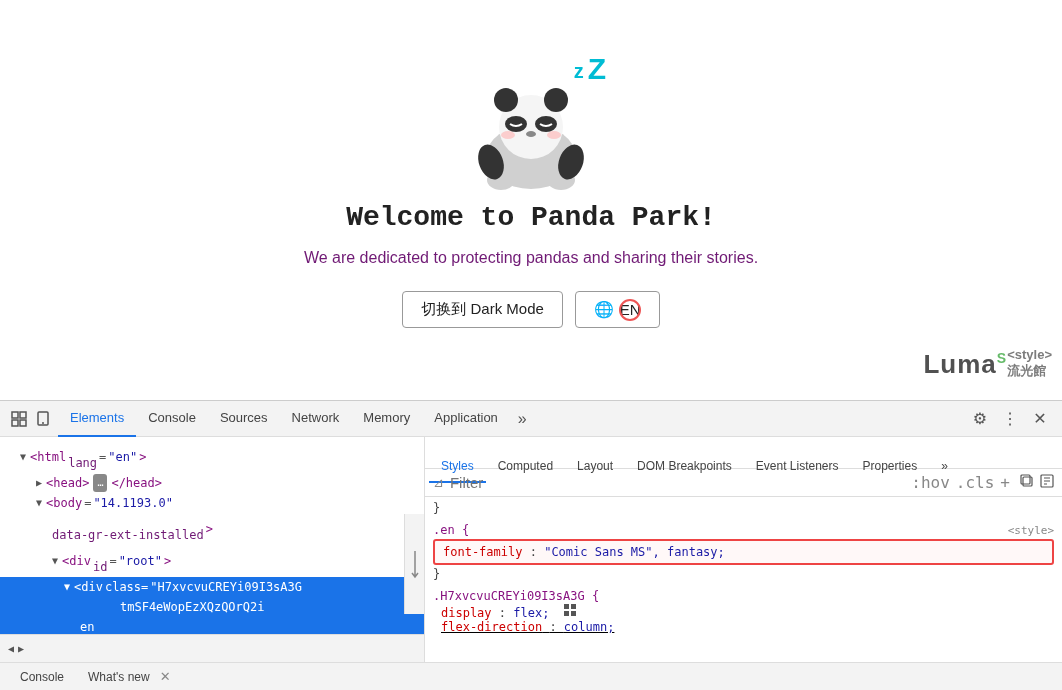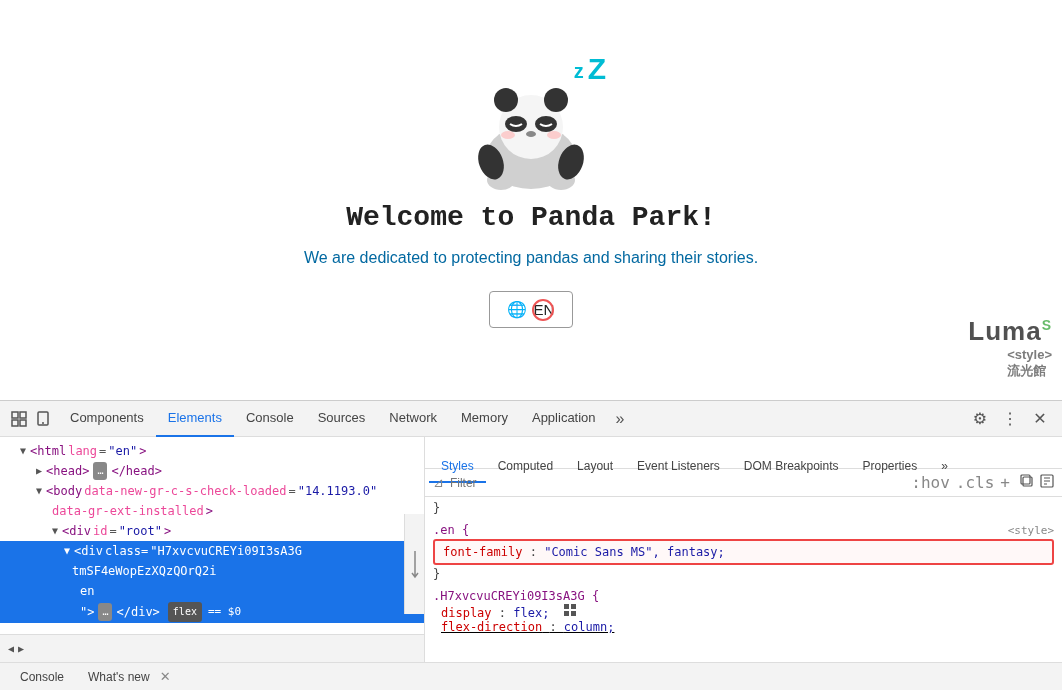--- a/index.html
+++ b/index.html
@@ -20,21 +20,21 @@
     .welcome-title {
       font-family: 'Courier New', monospace;
       font-size: 28px;
       font-weight: bold;
       color: #222;
       margin-bottom: 16px;
     }
 
     .welcome-subtitle {
       font-size: 16px;
-      color: #0369a1;
+      color: #701a75;
       margin-bottom: 24px;
     }
 
     .btn-row {
       display: flex;
       gap: 12px;
       align-items: center;
     }
 
     .btn-dark {
@@ -193,21 +193,21 @@
       align-items: center;
       gap: 2px;
       white-space: nowrap;
       line-height: 18px;
     }
 
     .dom-line.selected { background: #1a73e8; color: #fff; }
     .dom-line.selected * { color: #fff !important; }
 
     .dom-tag { color: #881280; }
-    .dom-attr { color: #ec4899; }
+    .dom-attr { color: #701a75; margin-top: 12px; }
     .dom-val { color: #1a1aa6; }
     .dom-comment { color: #888; }
     .dom-arrow { color: #555; cursor: pointer; margin-right: 2px; font-size: 10px; }
     .dom-badge { background: #888; color: #fff; font-size: 10px; padding: 0 4px; border-radius: 3px; margin: 0 2px; }
     .dom-eq { color: #555; }
 
     .dom-indent1 { padding-left: 20px; }
     .dom-indent2 { padding-left: 36px; }
     .dom-indent3 { padding-left: 52px; }
 
@@ -268,21 +268,21 @@
       padding: 4px 8px;
       border-bottom: 1px solid #ddd;
       gap: 6px;
     }
 
     .filter-icon { color: #888; font-size: 13px; }
 
     .filter-input {
       border: none;
       outline: none;
-      font-size: 12px;
+      font-size: 15px;
       flex: 1;
       color: #b91c1c;
       background: transparent;
     }
 
     .filter-hint {
       font-size: 12px;
       color: #888;
       margin-left: auto;
     }
@@ -308,21 +308,21 @@
 
     .luma-watermark {
       position: absolute;
       right: 10px;
       bottom: 20px;
       font-size: 22px;
       font-weight: bold;
       color: #333;
       opacity: 0.85;
       display: flex;
-      flex-direction: column;
+      flex-direction: row;
       align-items: flex-end;
     }
 
     .luma-text { font-size: 26px; font-weight: bold; letter-spacing: 1px; }
     .luma-sub { font-size: 13px; color: #666; }
 
     
     .devtools-bottombar {
       height: 28px;
       background: #f3f3f3;
@@ -411,20 +411,21 @@
 
       <ellipse cx="25" cy="90" rx="12" ry="18" fill="#333" transform="rotate(-20,25,90)"></ellipse>
       <ellipse cx="105" cy="90" rx="12" ry="18" fill="#333" transform="rotate(20,105,90)"></ellipse>
     </svg>
   </div>
 
   <h1 class="welcome-title">Welcome to Panda Park!</h1>
   <p class="welcome-subtitle">We are dedicated to protecting pandas and sharing their stories.</p>
 
   <div class="btn-row">
+    <button class="btn-dark">切换到 Dark Mode</button>
     <button class="btn-lang">
       <span style="font-size:16px;">🌐</span>
       <span>EN</span>
       <div class="lang-cursor"></div>
     </button>
   </div>
 
   <div class="luma-watermark">
     <span class="luma-text">Luma<span style="color:#4caf50; font-size:14px; vertical-align:super;">S</span></span>
     <span class="luma-sub">&lt;style&gt;<br>流光館</span>
@@ -445,23 +446,20 @@
       </div>
       <div class="dt-icon" title="Device">
         <svg width="16" height="16" viewBox="0 0 16 16">
             <rect x="3" y="1" width="10" height="13" rx="1" fill="none" stroke="#555" stroke-width="1.5"></rect>
             <circle cx="8" cy="12" r="1" fill="#555"></circle>
           </svg>
       </div>
     </div>
 
     <div class="devtools-tabs">
-      <div class="dt-tab">
-        <span>Components</span>
-      </div>
       <div class="dt-tab active">
         <span>Elements</span>
       </div>
       <div class="dt-tab">
         <span>Console</span>
       </div>
       <div class="dt-tab">
         <span>Sources</span>
       </div>
       <div class="dt-tab">
@@ -497,21 +495,20 @@
         </div>
         <div class="dom-line dom-indent2">
           <span class="dom-arrow">▶</span>
           <span class="dom-tag">&lt;head&gt;</span>
           <span class="dom-comment dom-badge">…</span>
           <span class="dom-tag">&lt;/head&gt;</span>
         </div>
         <div class="dom-line dom-indent2">
           <span class="dom-arrow">▼</span>
           <span class="dom-tag">&lt;body</span>
-          <span class="dom-attr"> data-new-gr-c-s-check-loaded</span>
             <span class="dom-eq">=</span>
             <span class="dom-val">"14.1193.0"</span>
         </div>
         <div class="dom-line dom-indent3">
           <span class="dom-attr">data-gr-ext-installed</span>
             <span class="dom-tag">&gt;</span>
         </div>
         <div class="dom-line dom-indent3">
           <span class="dom-arrow">▼</span>
           <span class="dom-tag">&lt;div</span>
@@ -519,21 +516,21 @@
             <span class="dom-eq">=</span>
             <span class="dom-val">"root"</span>
           <span class="dom-tag">&gt;</span>
         </div>
         <div class="dom-line selected" style="padding-left:64px;">
           <span class="dom-arrow">▼</span>
           <span class="dom-tag">&lt;div</span>
           <span> class=</span>
             <span>"H7xvcvuCREYi09I3sA3G</span>
         </div>
-        <div class="dom-line selected" style="padding-left:72px;">
+        <div class="dom-line selected" style="padding-left:120px;">
           <span>tmSF4eWopEzXQzQOrQ2i</span>
         </div>
         <div class="dom-line selected" style="padding-left:80px;">
           <span>en</span>
         </div>
         <div class="dom-line selected" style="padding-left:80px;">
           <span>"&gt;</span>
           <span class="dom-comment dom-badge">…</span>
           <span>&lt;/div&gt;</span>
           <span style="margin-left:6px; background:#555; color:#fff; font-size:10px; padding:1px 5px; border-radius:3px;">flex</span>
@@ -554,22 +551,22 @@
         <span class="arrow">▶</span>
       </div>
     </div>
 
     <div class="styles-panel">
 
       <div class="styles-subtabs">
         <div class="styles-tab active">Styles</div>
         <div class="styles-tab">Computed</div>
         <div class="styles-tab">Layout</div>
+        <div class="styles-tab">DOM Breakpoints</div>
         <div class="styles-tab">Event Listeners</div>
-        <div class="styles-tab">DOM Breakpoints</div>
         <div class="styles-tab">Properties</div>
         <div class="styles-tab">»</div>
       </div>
 
       <div class="filter-bar">
         <span class="filter-icon">⊿</span>
         <input class="filter-input" type="text" placeholder="Filter" style="">
         <span class="filter-hint hov-cls-text">:hov</span>
         <span class="hov-cls-text">.cls</span>
         <span class="hov-cls-text" style="cursor:pointer;">+</span>

